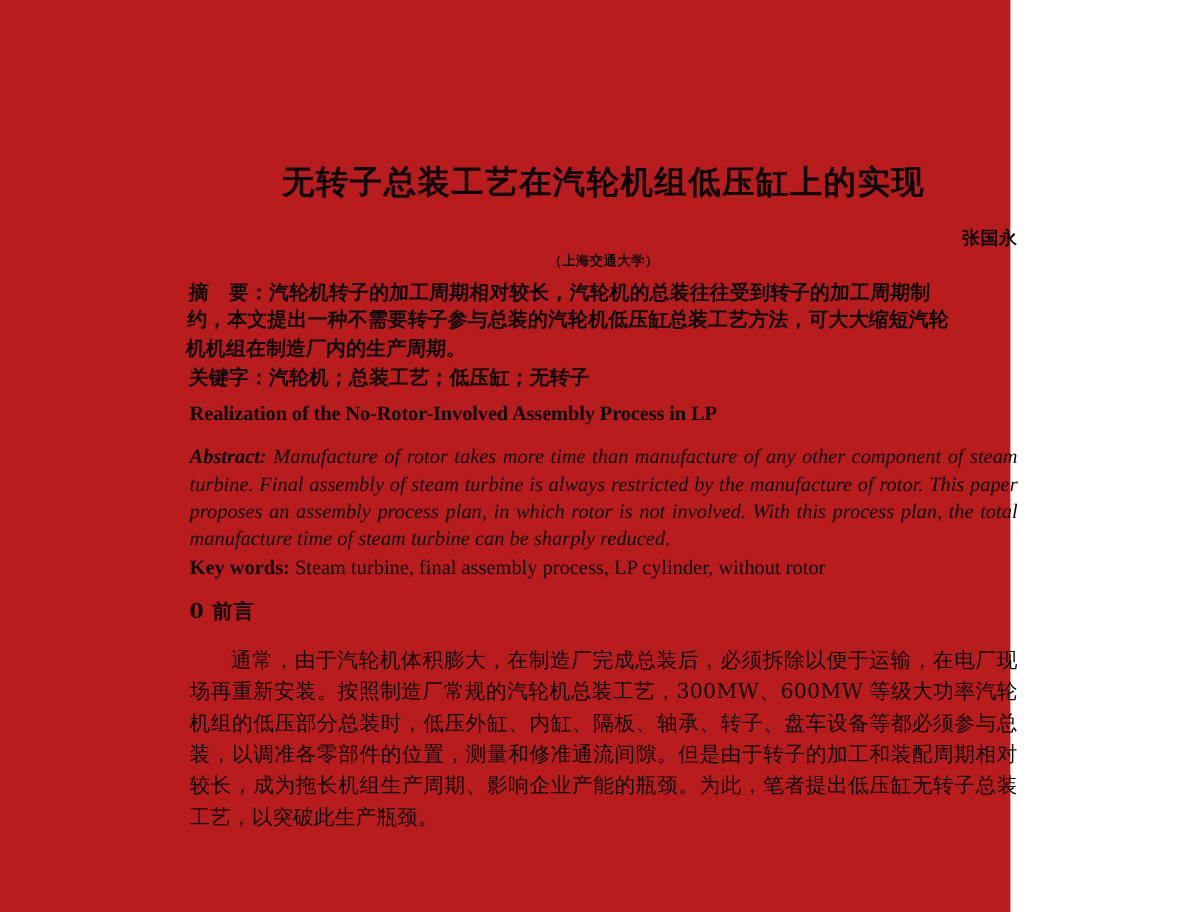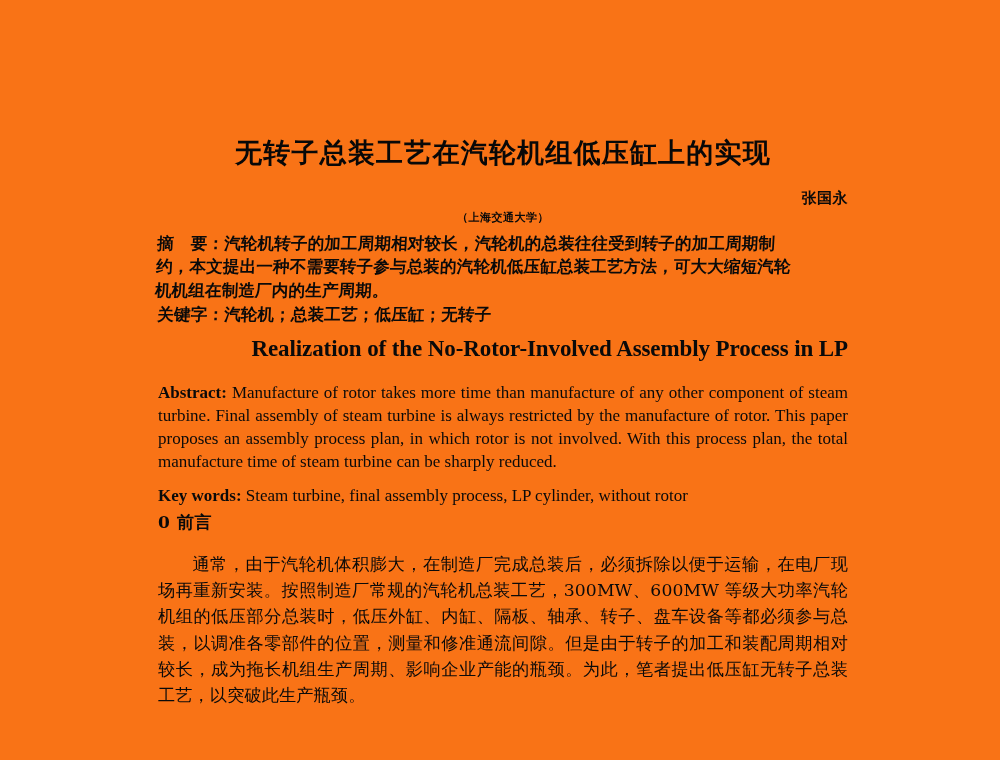--- a/index.html
+++ b/index.html
@@ -12,23 +12,23 @@
     width: 1000px;
     height: 760px;
     overflow: hidden;
     font-family: "Liberation Serif", "DejaVu Serif", serif;
     color: #0a0a0a;
     -webkit-font-smoothing: none;
   }
 
   .page {
     position: relative;
-    width: 1000px;
+    width: 842px;
     height: 760px;
-    background: #f97316;
+    background: #b91c1c;
     box-sizing: border-box;
   }
 
   .content {
     position: absolute;
     left: 158px;
     top: 0;
     width: 690px;
   }
 
@@ -84,50 +84,51 @@
     line-height: 1.42;
     letter-spacing: 0.2px;
     transform: skewX(-3deg);
     transform-origin: left top;
     margin-top: 1px;
   }
 
   
   .en-title {
     margin-top: 9px;
-    text-align: right;
+    text-align: left;
     font-family: "Liberation Serif", "DejaVu Serif", serif;
     font-weight: 700;
-    font-size: 23px;
+    font-size: 17px;
     line-height: 1.22;
     letter-spacing: -0.1px;
   }
   .en-title .l2 { display: block; }
 
   
   .en-abstract {
     margin-top: 9px;
     font-family: "Liberation Serif", "DejaVu Serif", serif;
     font-size: 17px;
     line-height: 1.34;
     text-align: justify;
+    font-style: italic;
   }
   .en-abstract b, .en-keywords b {
     font-weight: 700;
   }
   .en-keywords {
     font-family: "Liberation Serif", "DejaVu Serif", serif;
     font-size: 17px;
     line-height: 1.34;
-    margin-top: 12px;
+    margin-top: 1px;
   }
 
   
   .section-heading {
-    margin-top: 3px;
+    margin-top: 13px;
     font-family: "DejaVu Serif", "Liberation Serif", serif;
     font-size: 17px;
     font-weight: 700;
     letter-spacing: 0.6px;
   }
 
   
   .cn-body {
     margin-top: 8px;
     font-family: "DejaVu Serif", "Liberation Serif", serif;

